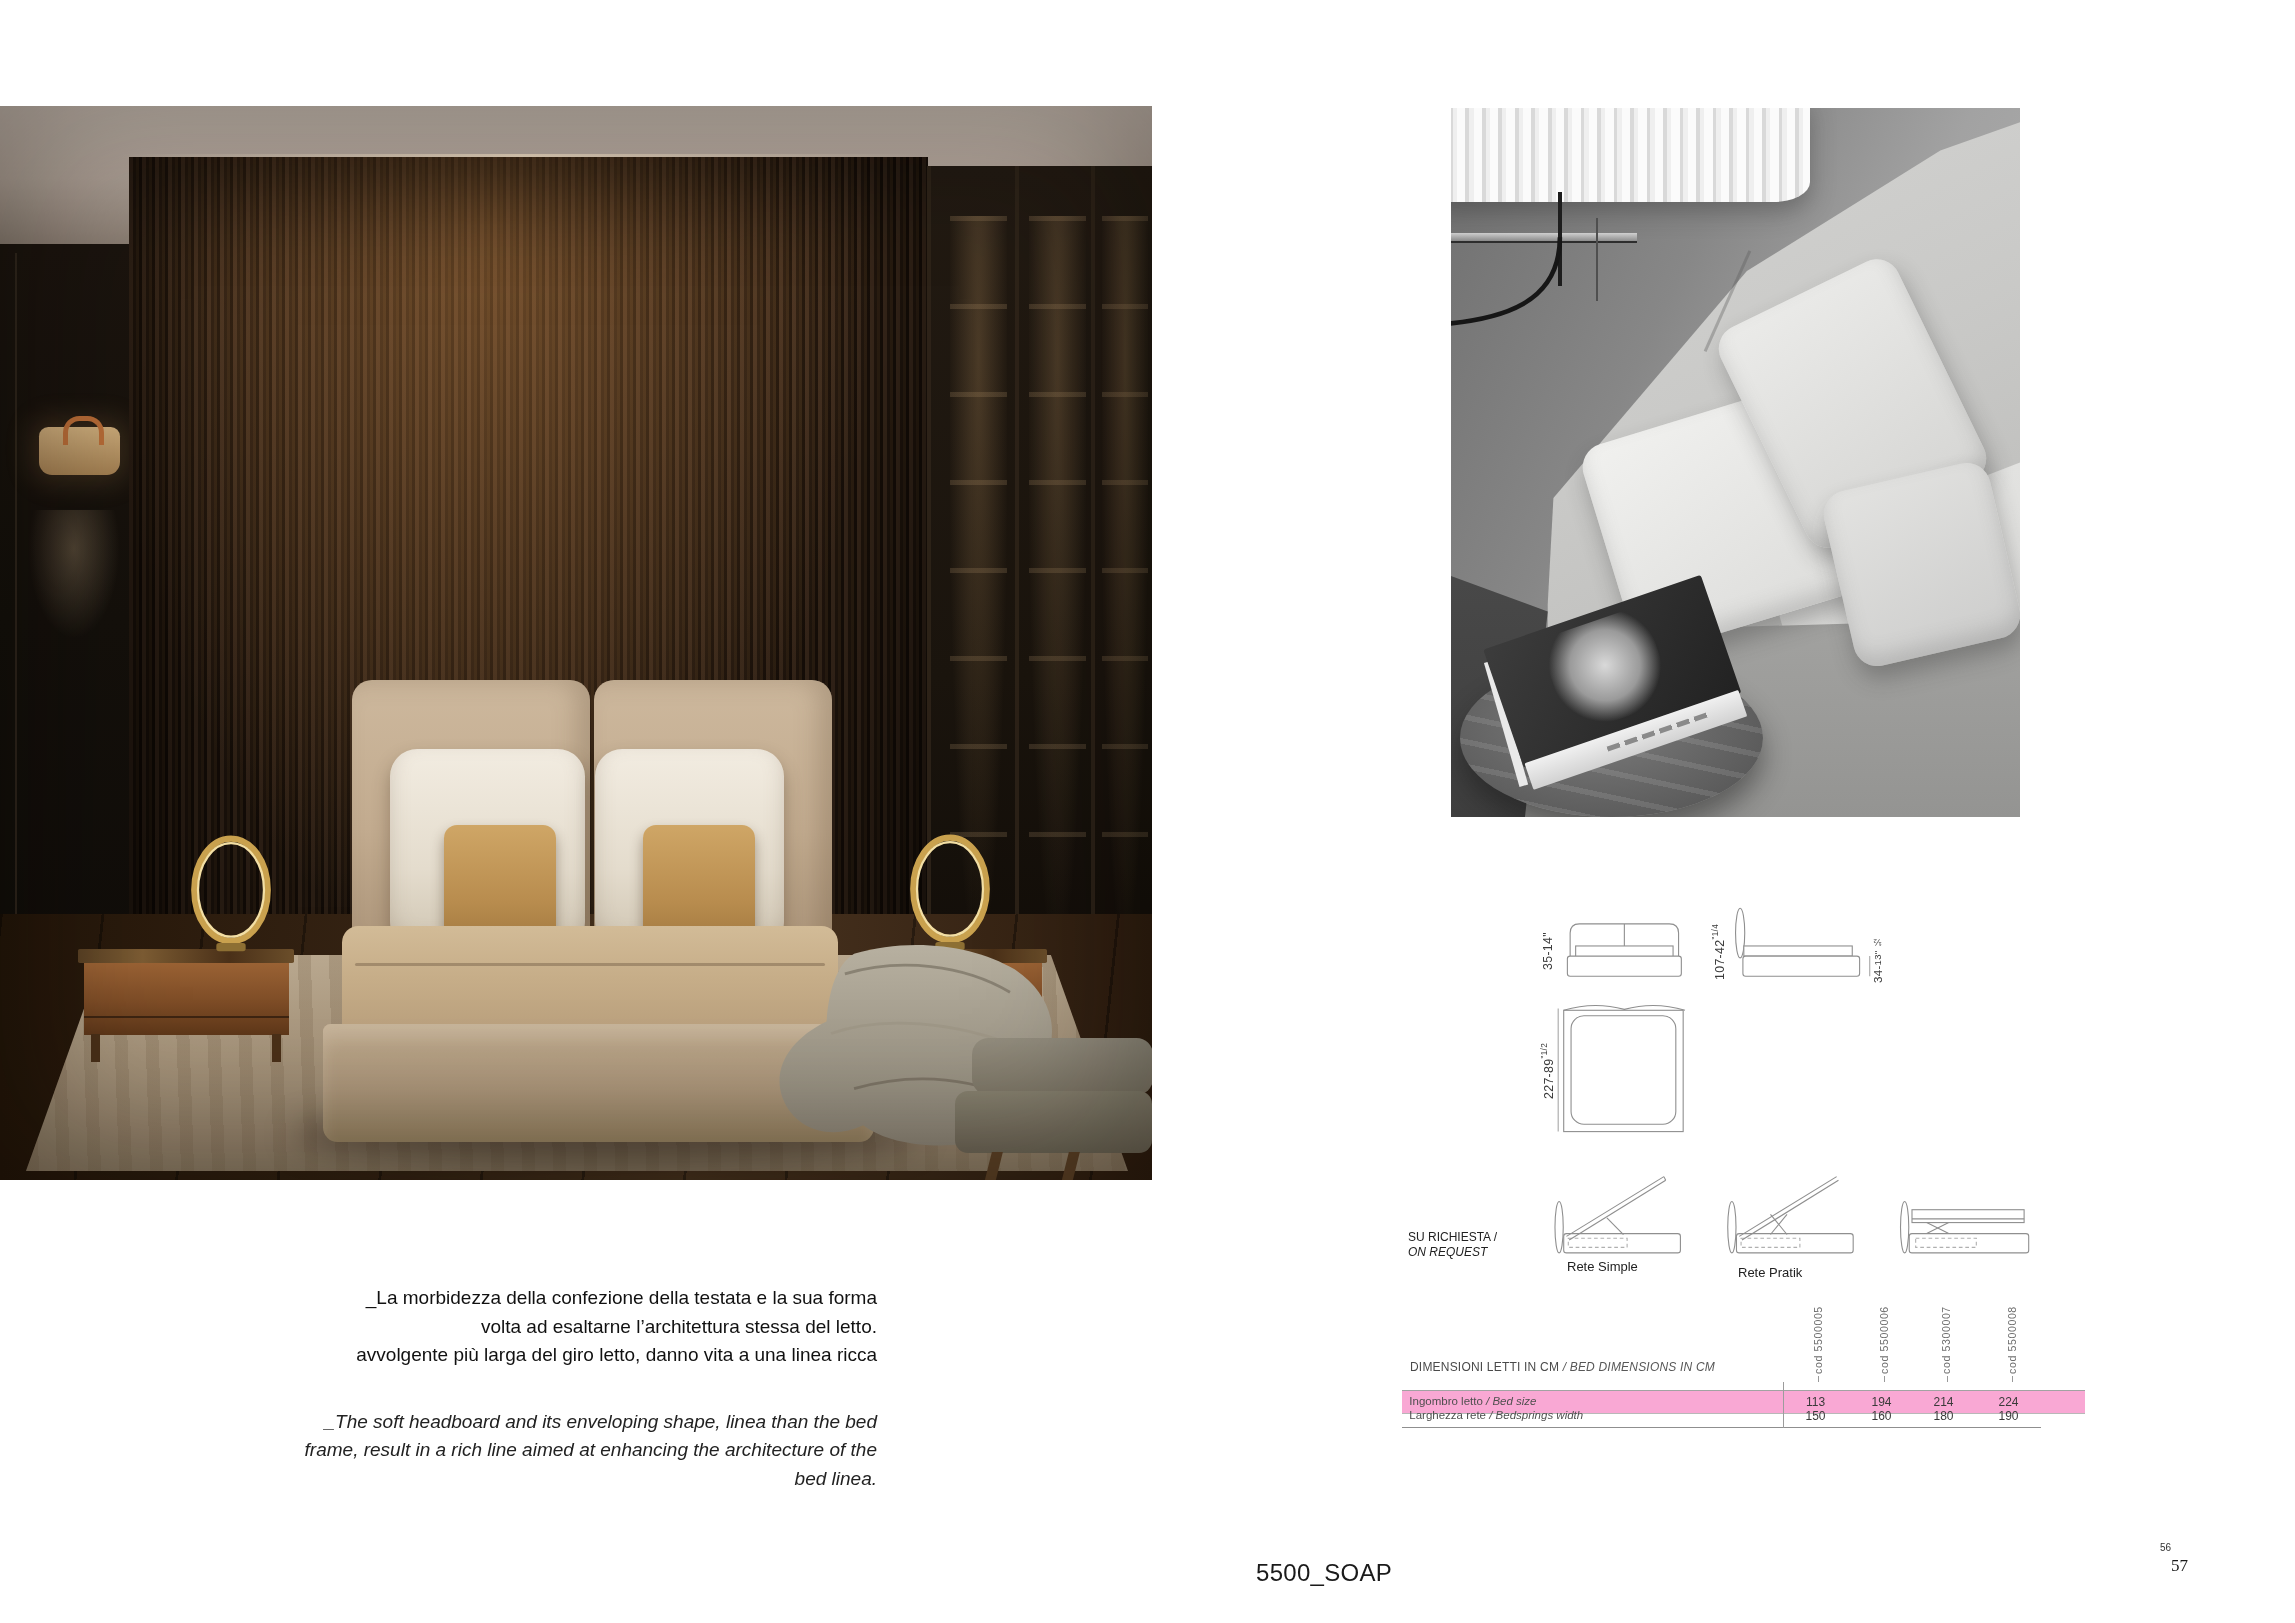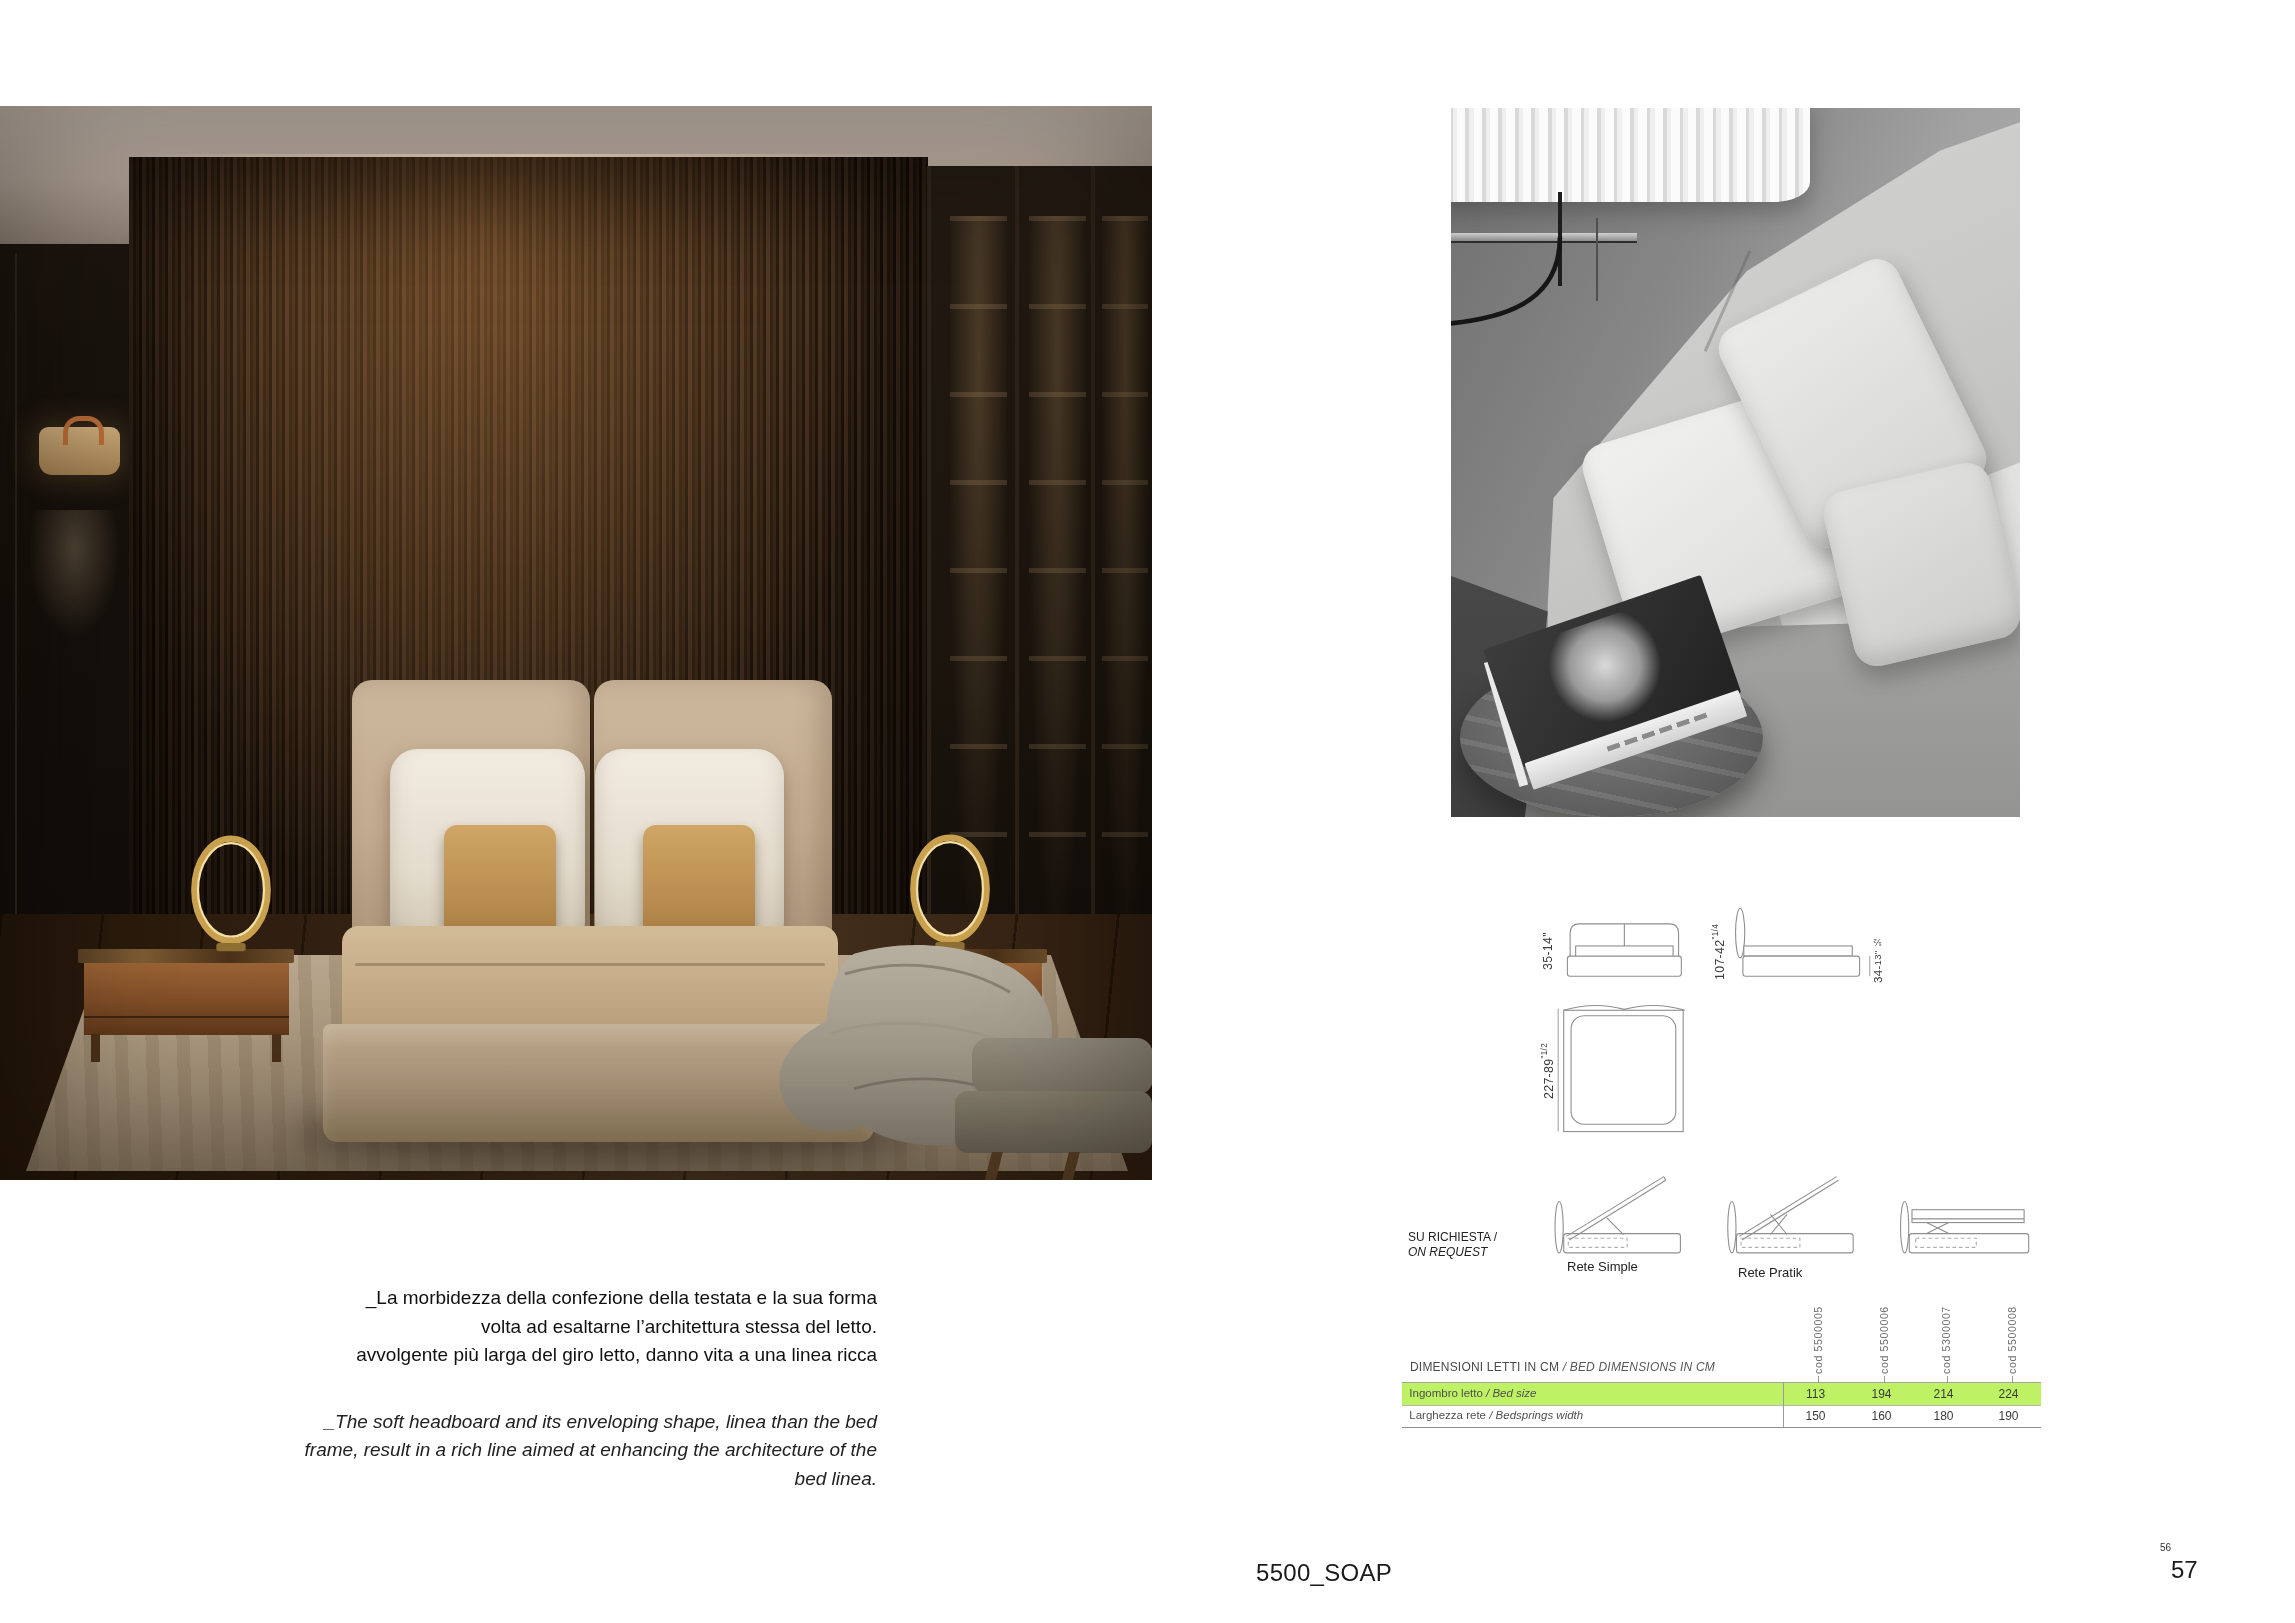--- a/index.html
+++ b/index.html
@@ -165,32 +165,32 @@
   .tbl-title{left:1410px;top:1360px;font-size:12px;color:#4a4a4a;letter-spacing:0.2px;}
   .tbl-title .i{font-style:italic;color:#585858;}
   .vcod{position:absolute;writing-mode:vertical-rl;transform:rotate(180deg);
     font-size:10.6px;color:#6e6e6e;height:73px;letter-spacing:0.6px;white-space:nowrap;}
   .cod0{left:1812px;top:1301px;}.cod1{left:1878px;top:1301px;}
   .cod2{left:1940px;top:1301px;}.cod3{left:2006px;top:1301px;}
   .cod-tick{position:absolute;width:0.9px;height:6.4px;background:#999;top:1376px;}
   .ct0{left:1818px}.ct1{left:1884px}.ct2{left:1947px}.ct3{left:2012px}
   .dimtable{left:1402px;top:1382px;width:639px;height:45px;}
   .trow{position:absolute;left:0;width:639px;height:22px;}
-  .trow.r0{top:0;background:#bef264;border-top:0.9px solid #a2a2a2;border-bottom:0.9px solid #b8b8b8;}
+  .trow.r0{top:8px;background:#f9a8d4;border-top:0.9px solid #a2a2a2;border-bottom:0.9px solid #b8b8b8;padding-left:44px;}
   .trow.r1{top:23px;border-bottom:0.9px solid #8f8f8f;}
   .rlabel{position:absolute;left:7.3px;top:3.7px;font-size:11.5px;color:#4f4f4f;}
   .rlabel .i{font-style:italic;}
   .val{position:absolute;top:3.7px;width:55px;text-align:center;font-size:12px;color:#3a3a3a;}
   .v0{left:386px}.v1{left:452px}.v2{left:514px}.v3{left:579px}
   .tbl-vline{position:absolute;left:1783px;top:1382px;width:0.9px;height:46px;background:#9c9c9c;}
 
   
   .footer-product{left:1256px;top:1559px;font-size:24px;color:#1a1a1a;letter-spacing:0.3px;}
   .page-small{left:2160px;top:1542px;font-size:10px;color:#333;}
-  .page-num{left:2171px;top:1556px;font-size:24px;color:#1a1a1a;}
+  .page-num{left:2171px;top:1556px;font-size:17px;color:#1a1a1a;font-family:Liberation Serif, serif;}
 </style>
 </head>
 <body>
 
 <div class="page">
 
   <div class="abs photo-left">
     <div class="abs lp-ceiling"></div>
     <div class="abs lp-wardrobe-left"></div>
     <div class="abs lp-wl-frame"></div>

